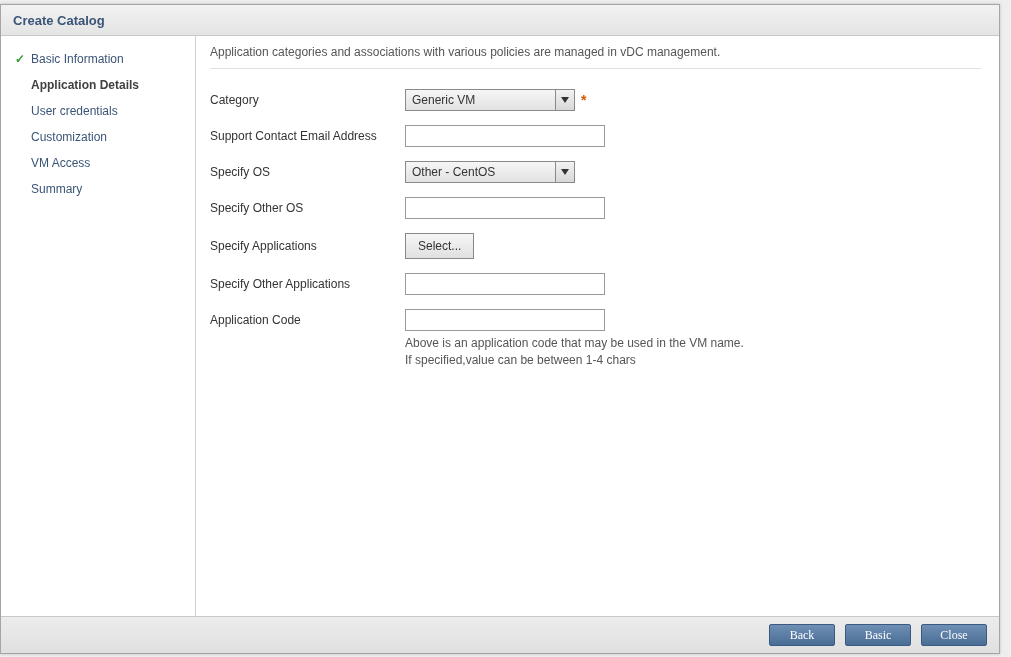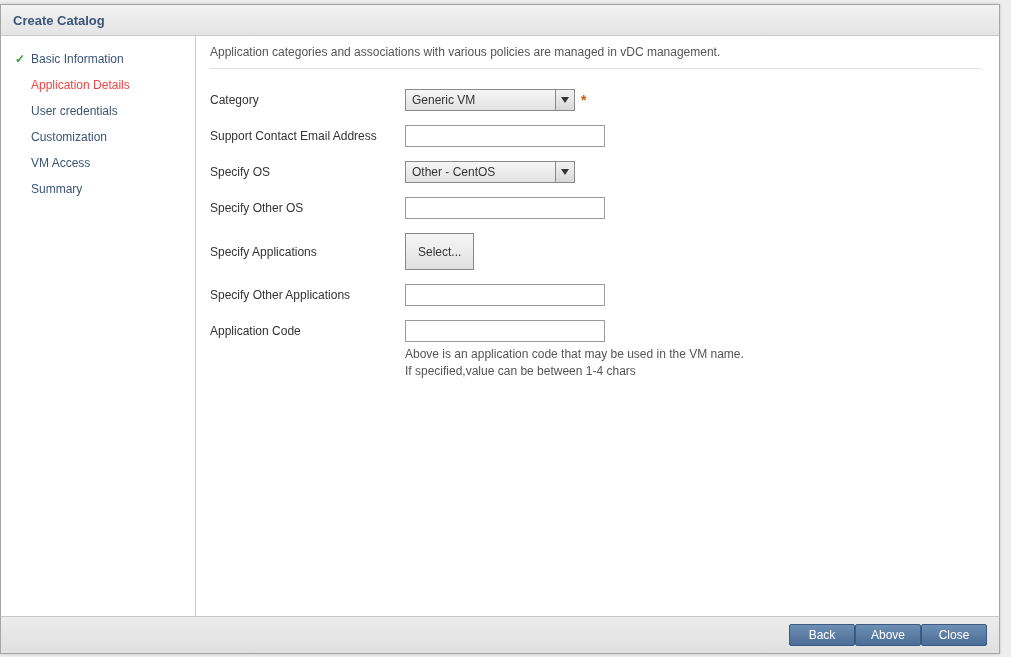--- a/index.html
+++ b/index.html
@@ -56,22 +56,22 @@
     color:#3a5577;
     cursor: pointer;
   }
   .step .chk {
     width: 16px;
     display:inline-block;
     color:#2e9b2e;
     font-weight:bold;
   }
   .step.active {
-    font-weight: normal;
-    color:#ef4444;
+    font-weight: bold;
+    color:#404040;
     text-align:right;
   }
   .content {
     flex: 1;
     padding: 8px 18px 8px 14px;
     overflow:auto;
   }
   .intro {
     color:#555;
     line-height:1.35;
@@ -128,40 +128,42 @@
     background:linear-gradient(#f2f2f2,#d8d8d8);
   }
   .combo .combo-btn svg { display:block; }
   .req {
     color:#d05a00;
     margin-left:6px;
     font-size:14px;
     font-weight:bold;
   }
   .small-btn {
-    height:37px;
+    height:26px;
     padding:0 12px;
     border:1px solid #888;
     background:linear-gradient(#f6f6f6,#e0e0e0);
     font:inherit;
     color:#333;
     cursor:pointer;
   }
   .hint {
     color:#555;
     line-height:1.4;
   }
   .footer {
     height:36px;
     border-top:1px solid #c8c8c8;
     background:linear-gradient(#ececec,#e0e0e0);
     display:flex;
     justify-content:flex-end;
     align-items:center;
     padding:0 12px;
+    gap:10px;
+    font-family:Liberation Serif, serif;
   }
   .ft-btn {
     min-width:66px;
     height:22px;
     border:1px solid #3a5a82;
     background:linear-gradient(#6f8fb4,#4a6d96);
     color:#fff;
     font:inherit;
     cursor:pointer;
     border-radius:2px;
@@ -281,17 +283,17 @@
           <div>Above is an application code that may be used in the VM name.</div>
           <div>If specified,value can be between 1-4 chars</div>
         </div>
       </div>
 
     </div>
   </div>
 
   <div class="footer">
     <button class="ft-btn">Back</button>
-    <button class="ft-btn">Above</button>
+    <button class="ft-btn">Basic</button>
     <button class="ft-btn">Close</button>
   </div>
 
 </div>
 
 </body></html>

